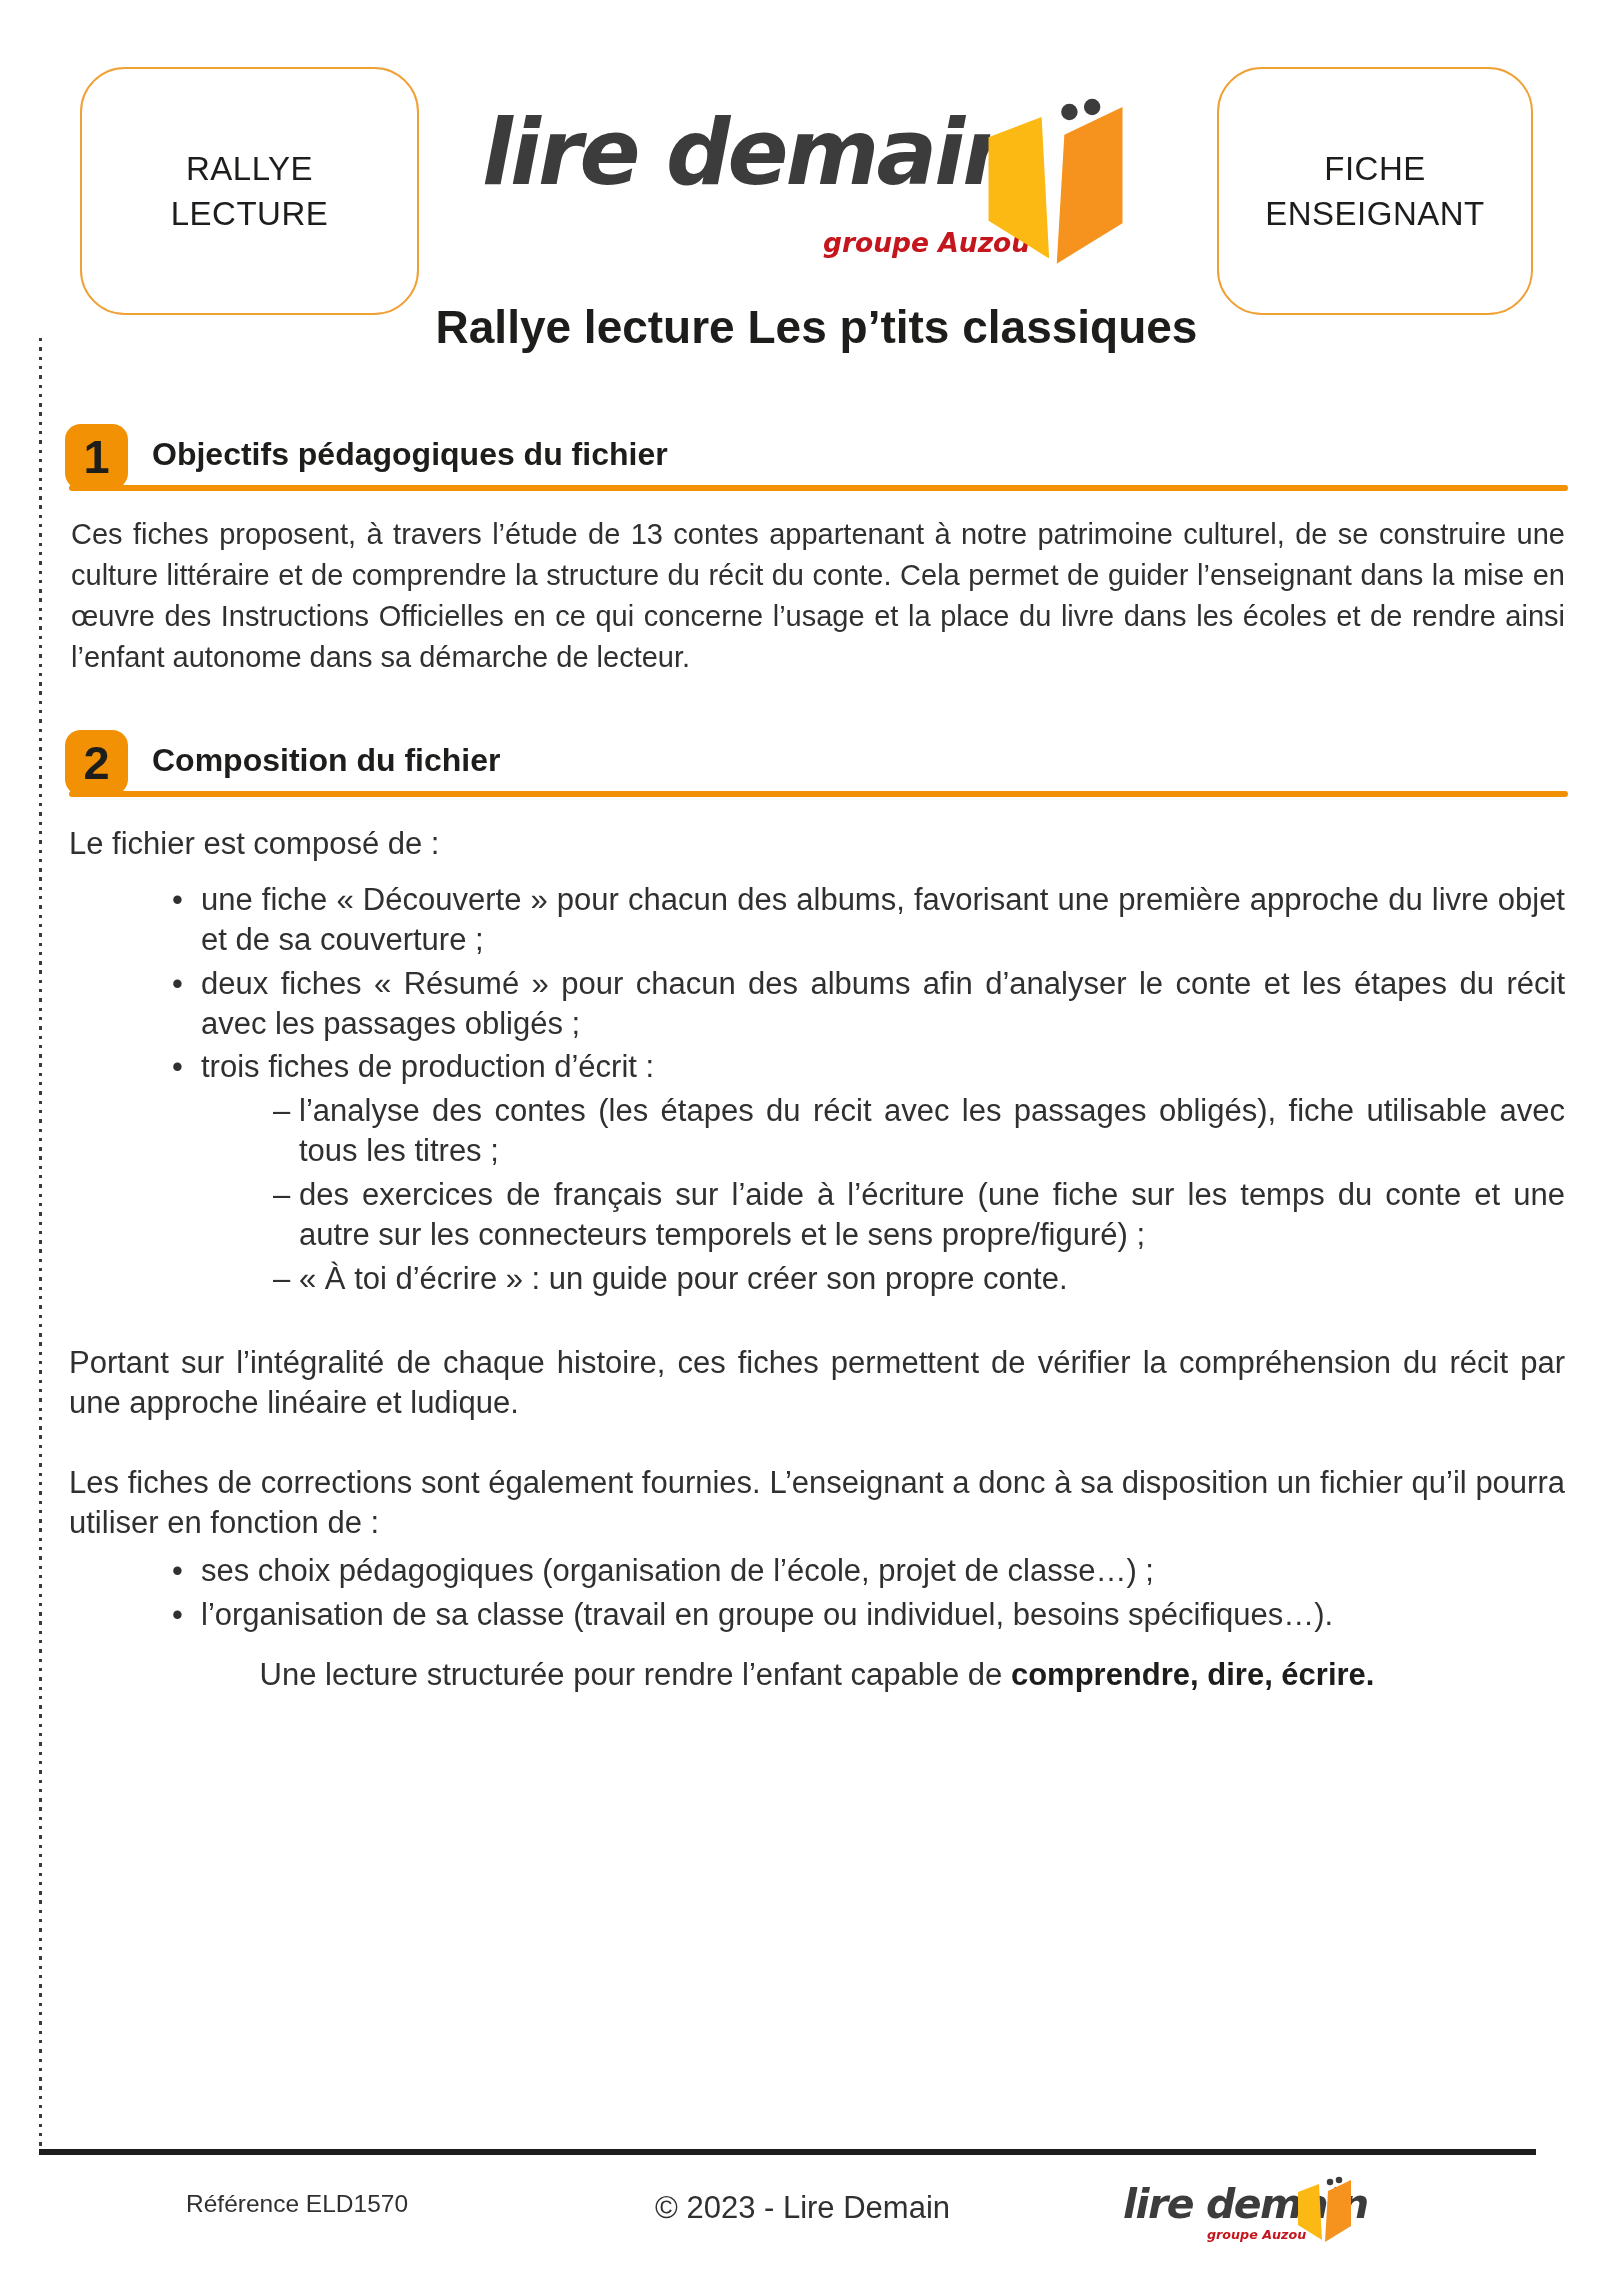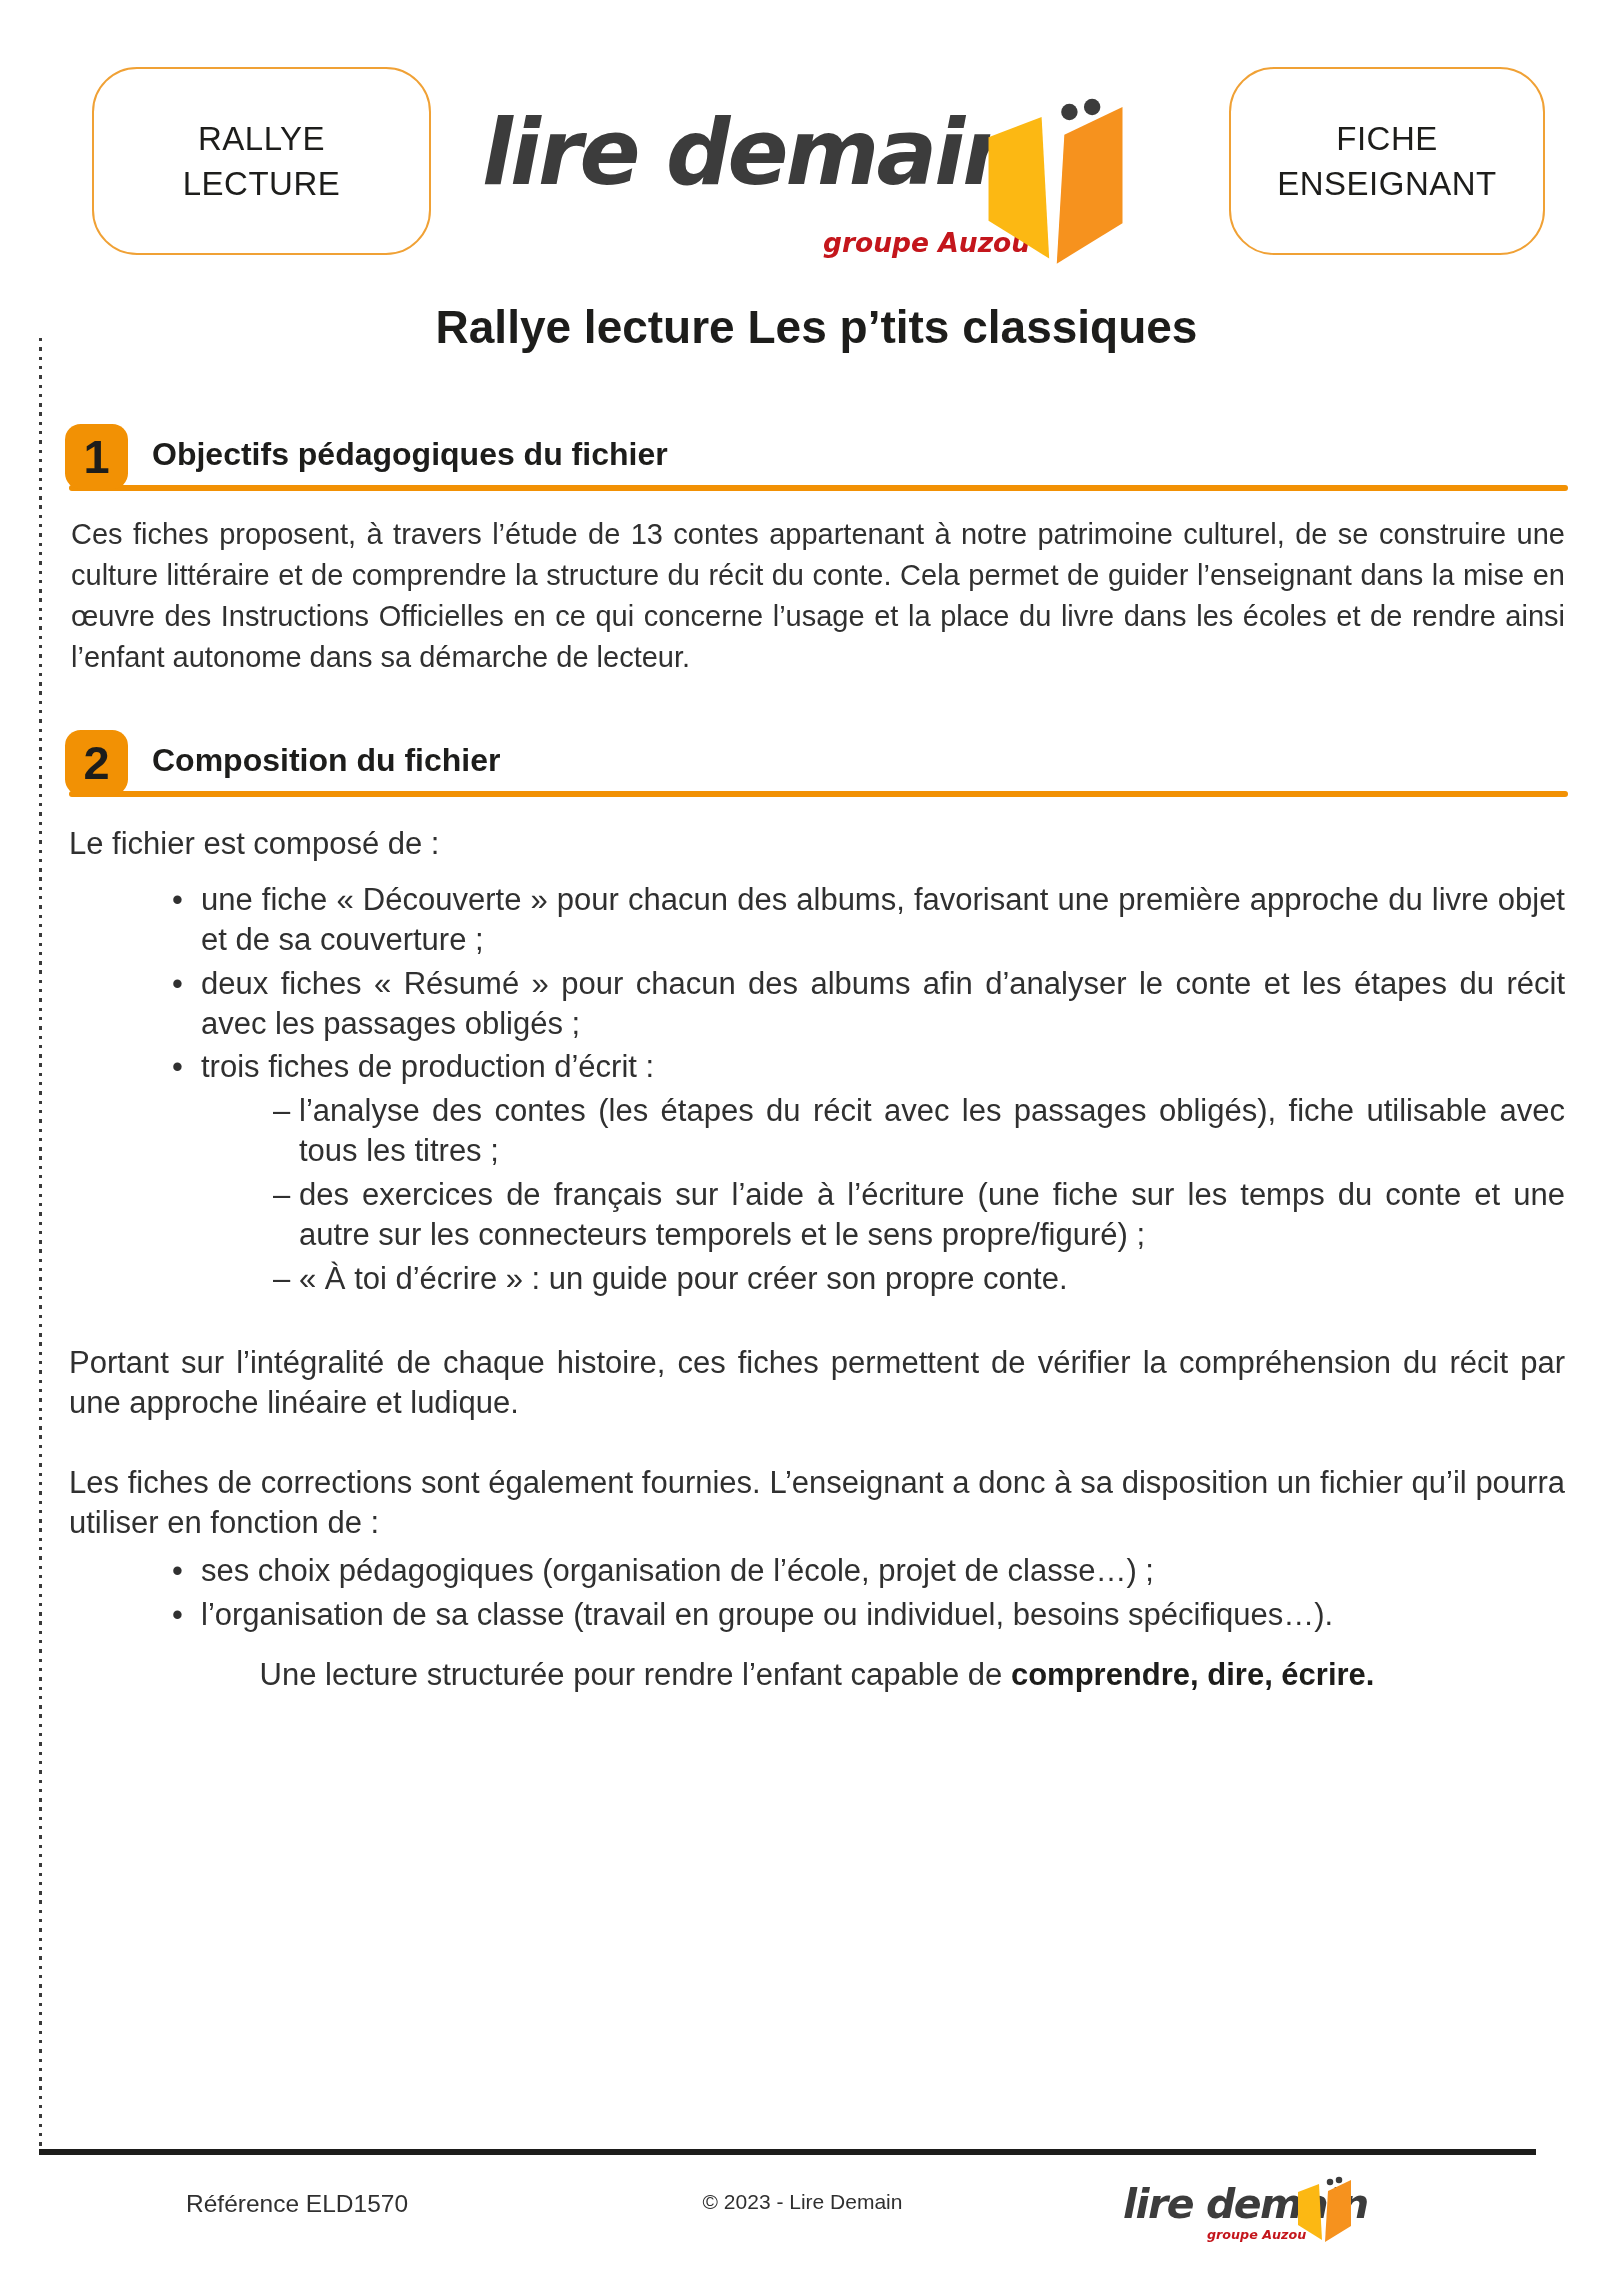--- a/index.html
+++ b/index.html
@@ -9,24 +9,24 @@
     background:#ffffff; overflow:hidden;
     font-family:"Liberation Sans", sans-serif; color:#1d1d1b;
   }
   
   .dotted {
     position:absolute; left:39px; top:338px; width:2.9px; height:1814px;
     background:repeating-linear-gradient(to bottom,#3a3a3a 0 3.4px, transparent 3.4px 9.3px);
   }
   
   .corner-box {
-    position:absolute; top:67px; height:188px;
+    position:absolute; top:67px; height:248px;
     border:2px solid #F0A135; border-radius:45px; background:#fff;
     display:flex; flex-direction:column; justify-content:center; align-items:center;
-    font-size:33px; line-height:45px; letter-spacing:0.5px; color:#1d1d1b; text-align:center;margin-left:12px;
+    font-size:33px; line-height:45px; letter-spacing:0.5px; color:#1d1d1b; text-align:center;
   }
   .corner-box.left  { left:80px;  width:339px; }
   .corner-box.right { left:1217px; width:316px; }
   
   .logo { position:absolute; left:482px; top:86px; width:667px; height:196px; }
   .logo .wordmark {
     position:absolute; left:0; top:13.7px; white-space:nowrap;
     font-family:"DejaVu Sans", sans-serif; font-style:italic; font-weight:bold;
     font-size:90px; letter-spacing:-2.9px; color:#3c3c3c;
   }
@@ -70,21 +70,21 @@
   .li.sub { padding-left:230px; }
   .li.sub > .mk { left:204px; }
   .flow .p1 { margin:44px 0 0 0; text-align:justify; }
   .flow .p2 { margin:40px 0 0 0; text-align:justify; }
   .flow .list2 { margin-top:7.8px; }
   .closing { margin-top:20px; text-align:center; }
   .closing strong { color:#1d1d1b; }
   
   .footer-rule { position:absolute; left:39px; top:2149px; width:1497px; height:5.9px; background:#1d1d1b; }
   .footer-ref  { position:absolute; left:186px; top:2190px; font-size:24.5px; color:#303030; }
-  .footer-copy { position:absolute; left:0; top:2190px; width:100%; text-align:center; font-size:21px; color:#303030; }
+  .footer-copy { position:absolute; left:0; top:2190px; width:100%; text-align:center; font-size:31px; color:#303030; }
   .footer-logo { position:absolute; left:1123px; top:2176px; width:235px; height:71px; }
   .footer-logo .wordmark {
     position:absolute; left:0; top:3.9px; white-space:nowrap;
     font-family:"DejaVu Sans", sans-serif; font-style:italic; font-weight:bold;
     font-size:41px; letter-spacing:-1.5px; color:#3c3c3c;
   }
   .footer-logo .groupmark {
     position:absolute; left:84px; top:51px;
     font-family:"DejaVu Sans", sans-serif; font-style:italic; font-weight:bold;
     font-size:12.7px; color:#C4161C; white-space:nowrap;

